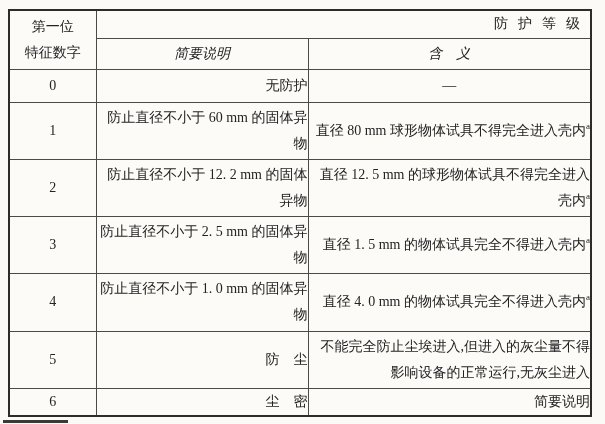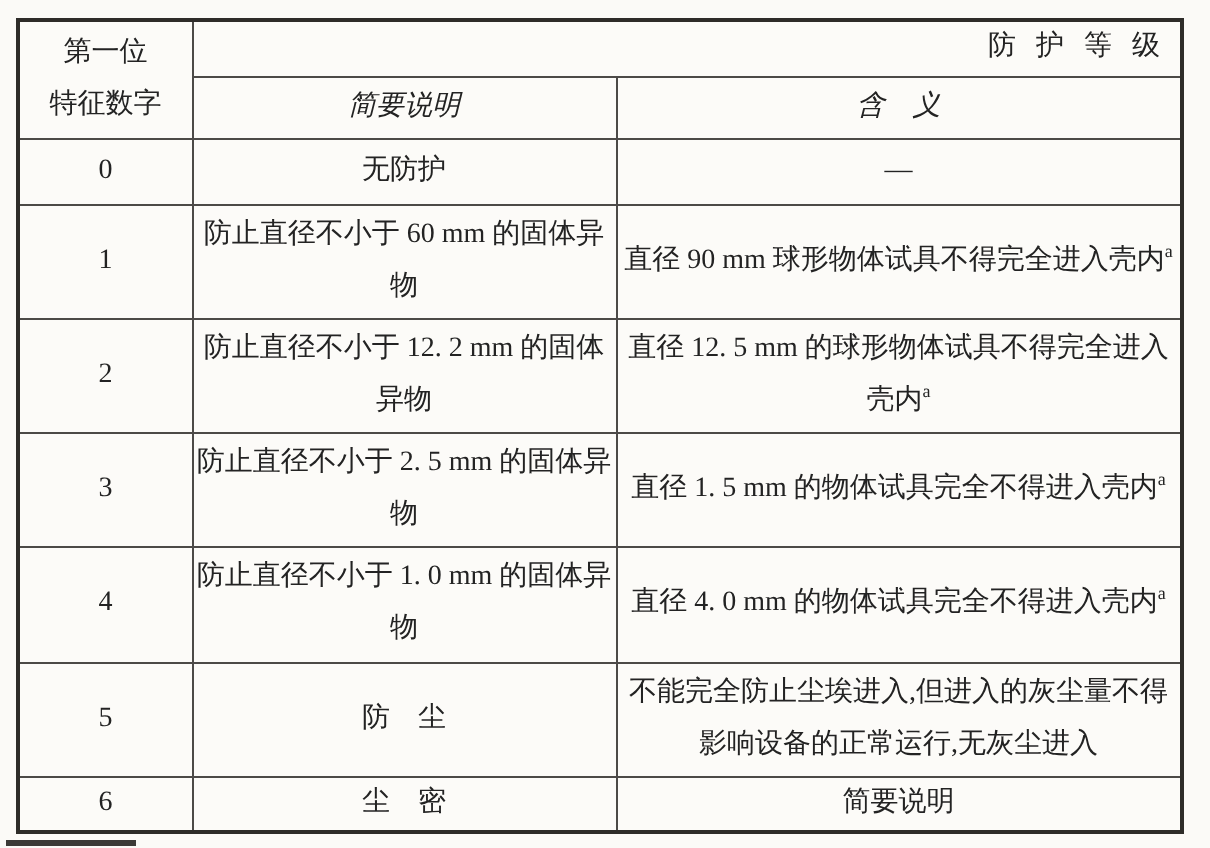--- a/index.html
+++ b/index.html
@@ -67,21 +67,21 @@
   td.c-sub {
     text-align: center;
     font-size: 14px;
   }
   td.c-digit {
     text-align: center;
     font-size: 13.5px;
   }
   td.c-brief, td.c-meaning {
     padding: 2px 8px 2px 10px;
-    text-align: center;
+    text-align: right;
   }
   tbody tr:nth-child(1) td.c-meaning {
     text-align: center;
     padding: 2px 0;
   }
   td.c-meaning sup {
     font-size: 9px;
     vertical-align: super;
     line-height: 0;
   }
@@ -122,21 +122,21 @@
     <tbody id="rows">
   <tr>
     <td class="c-digit">0</td>
     <td class="c-brief">无防护</td>
     <td class="c-meaning"><span>—</span><sup></sup></td>
   </tr>
 
   <tr>
     <td class="c-digit">1</td>
     <td class="c-brief">防止直径不小于 60 mm 的固体异物</td>
-    <td class="c-meaning"><span>直径 90 mm 球形物体试具不得完全进入壳内</span><sup>a</sup></td>
+    <td class="c-meaning"><span>直径 80 mm 球形物体试具不得完全进入壳内</span><sup>a</sup></td>
   </tr>
 
   <tr>
     <td class="c-digit">2</td>
     <td class="c-brief">防止直径不小于 12. 2 mm 的固体异物</td>
     <td class="c-meaning"><span>直径 12. 5 mm 的球形物体试具不得完全进入壳内</span><sup>a</sup></td>
   </tr>
 
   <tr>
     <td class="c-digit">3</td>

